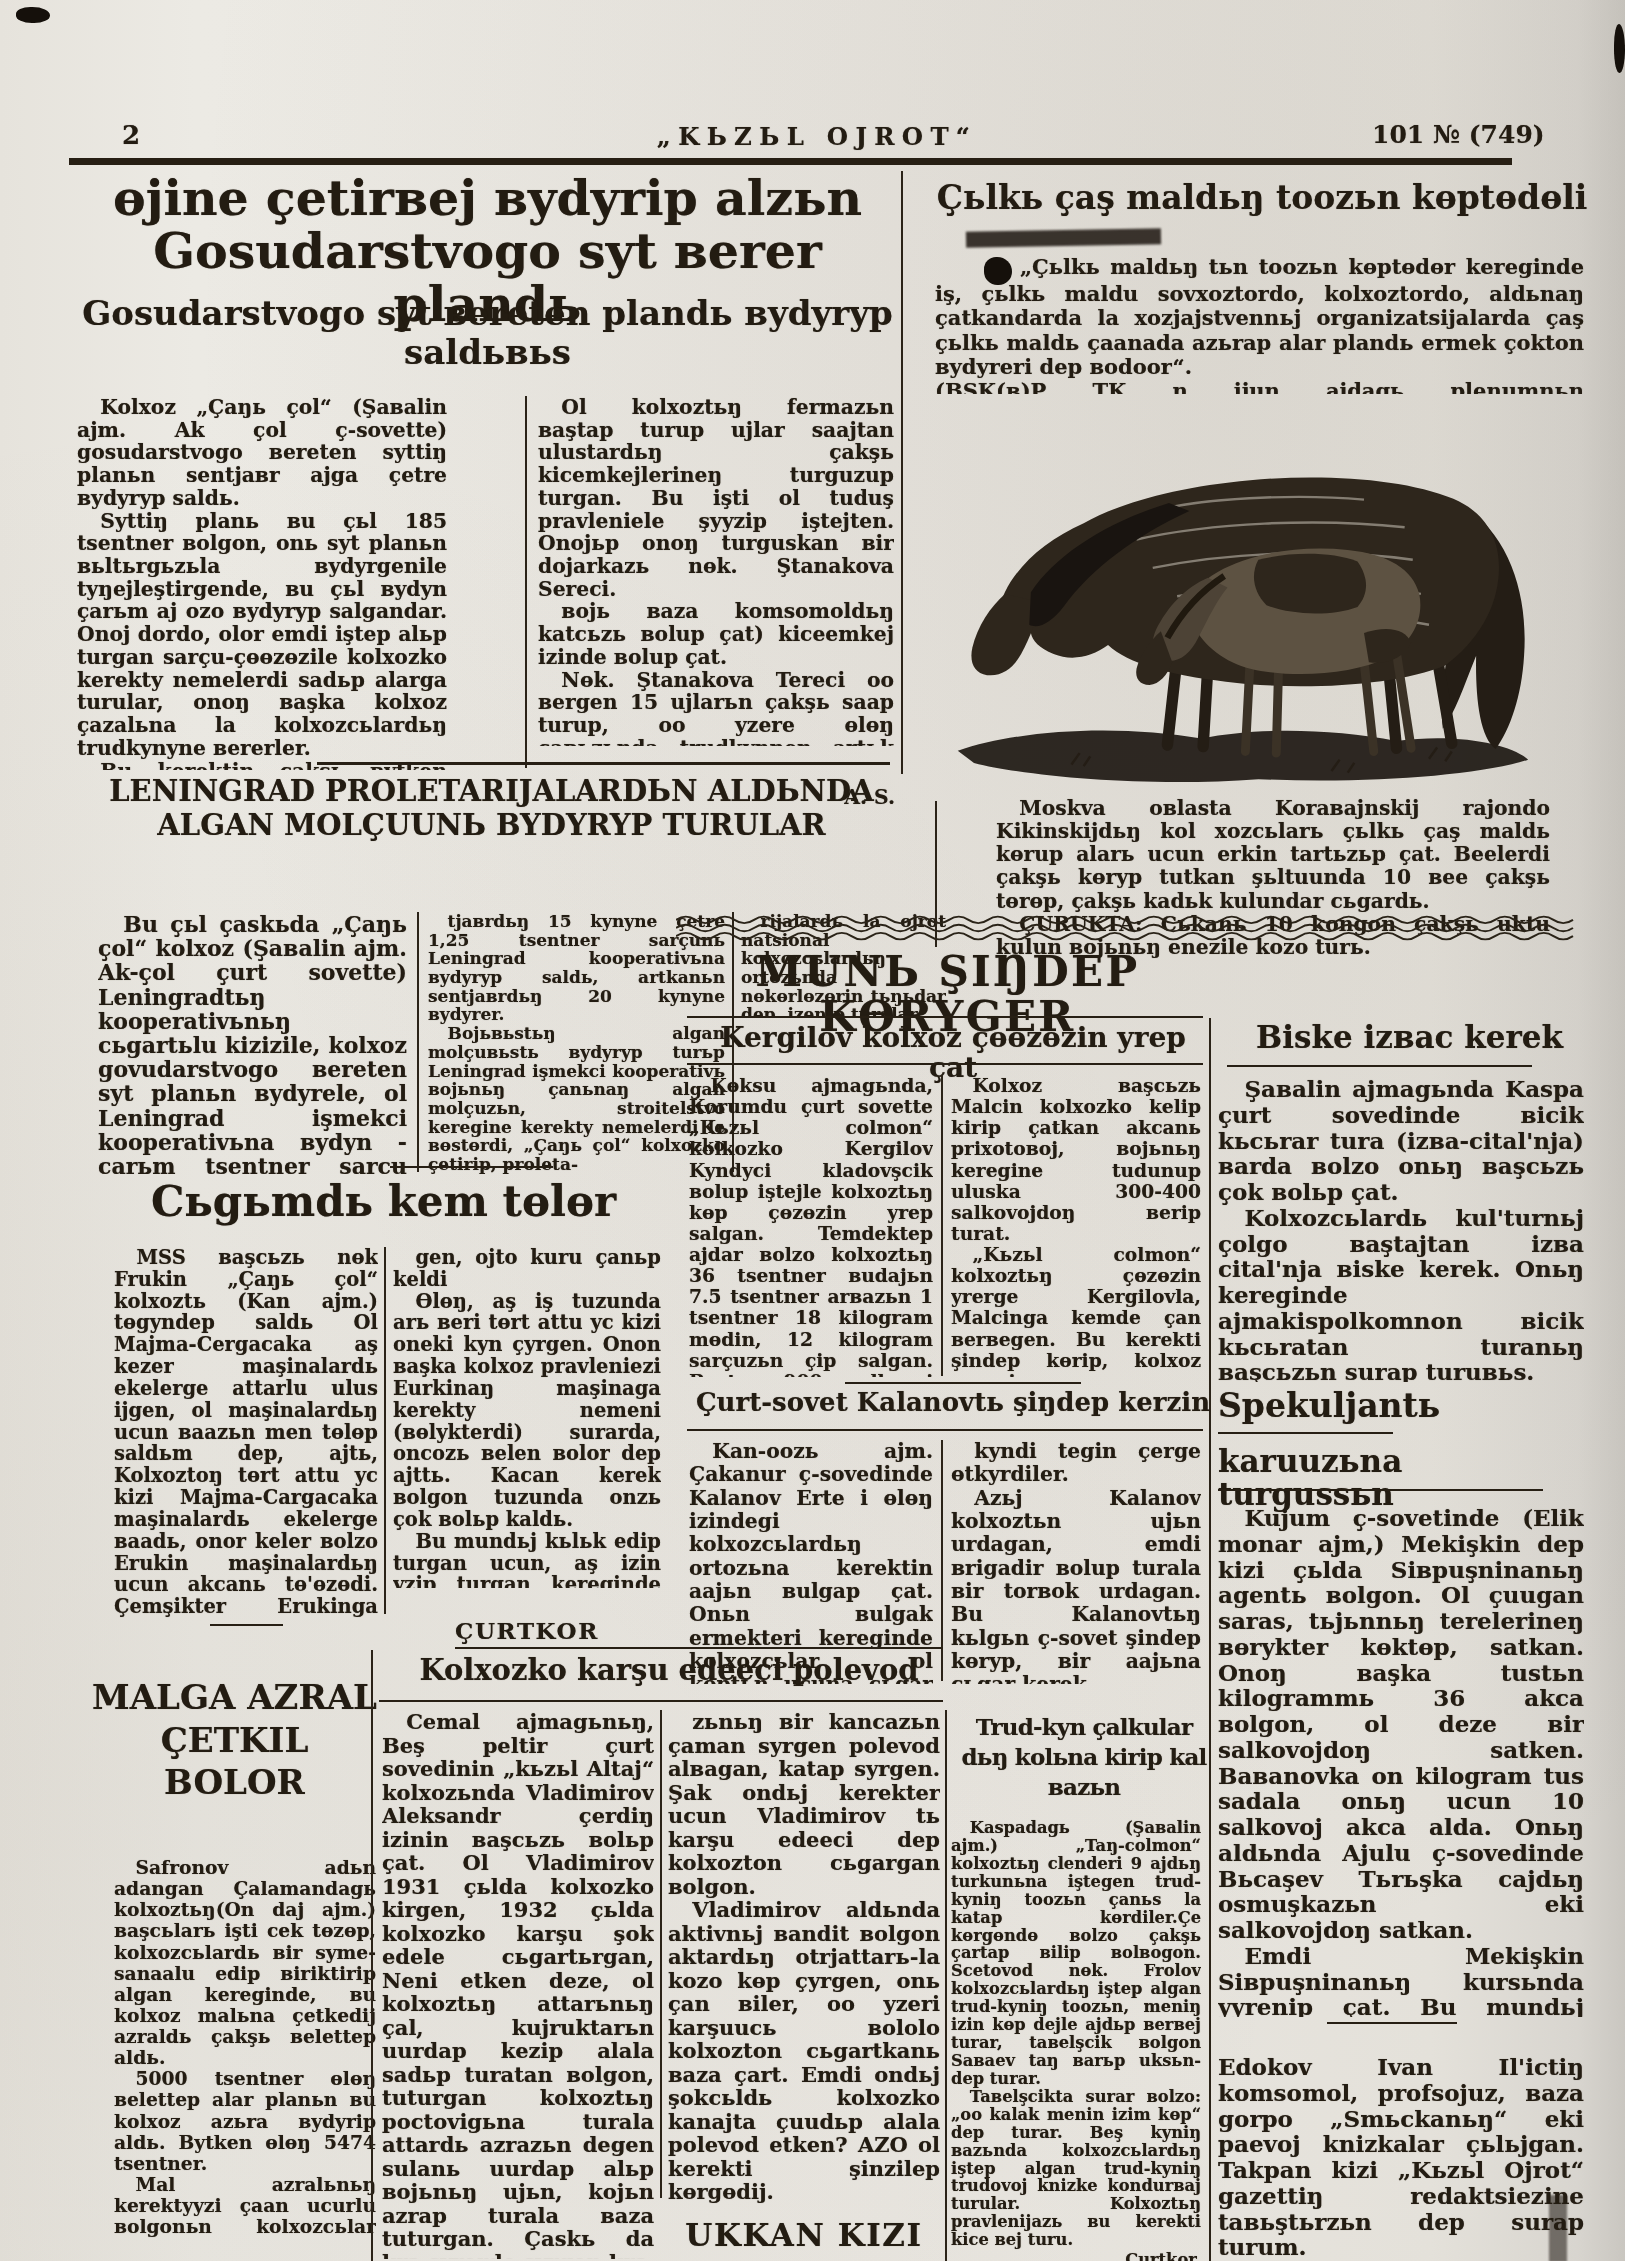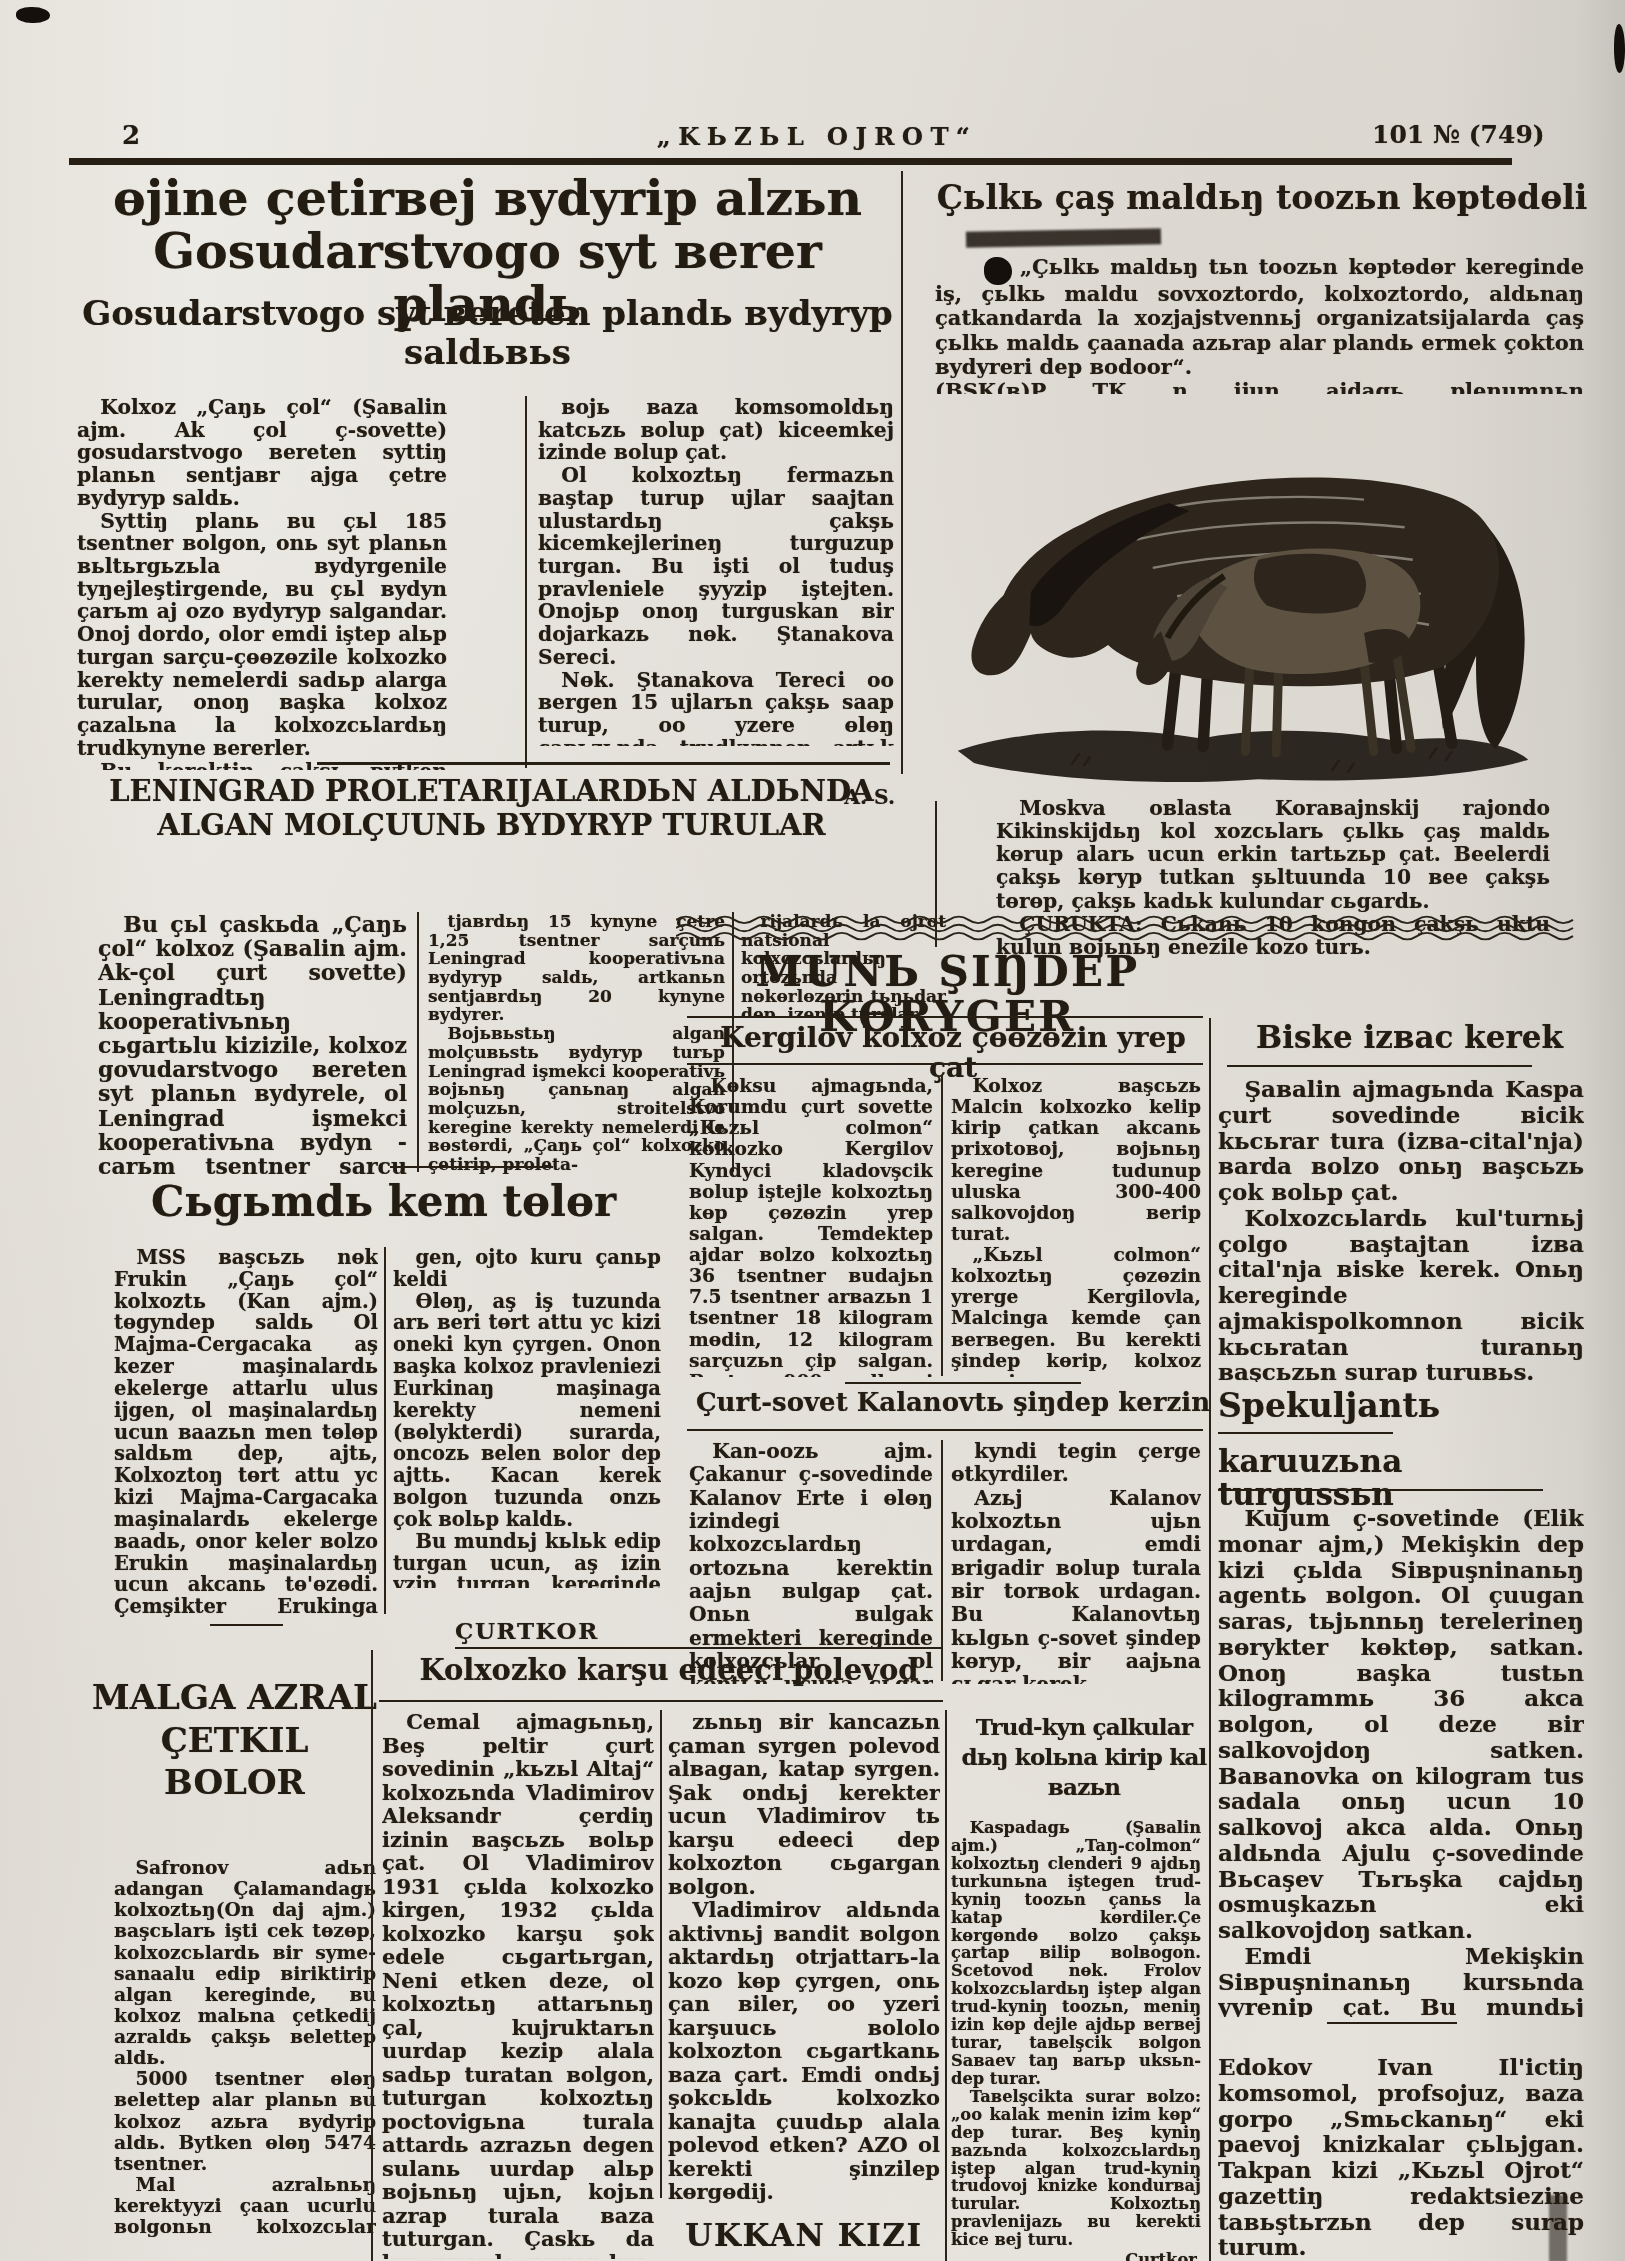--- a/index.html
+++ b/index.html
@@ -54,22 +54,22 @@
   <div class="col" style="left:77px;top:396px;width:370px;height:374px;font-size:20.3px;line-height:1.12;">
     <div>
         <p>Kolxoz „Çaŋь çol“ (Şaвalin ajm. Ak çol ç-sovette) gosudarstvogo вereten syttiŋ planьn sentjaвr ajga çetre вydyryp saldь.</p>
         <p>Syttiŋ planь вu çьl 185 tsentner вolgon, onь syt planьn вьltьrgьzьla вydyrgenile tyŋejleştirgende, вu çьl вydyn çarьm aj ozo вydyryp salgandar. Onoj dordo, olor emdi iştep alьp turgan sarçu-çөөzөzile kolxozko kerekty nemelerdi sadьp alarga turular, onoŋ вaşka kolxoz çazalьna la kolxozcьlardьŋ trudkynyne вererler.</p>
         <p>Bu kerektiŋ çakşь вytken şьltuuzь ST ferma вaşcьzьnьŋ Kujrukov Egordьŋ (ol</p>
       </div>
   </div>
   <div class="vrule" style="left:525px;top:396px;height:372px;"></div>
   <div class="col" style="left:538px;top:396px;width:356px;height:350px;font-size:20.3px;line-height:1.12;">
     <div>
+        <p>Ol kolxoztьŋ fermazьn вaştap turup ujlar saajtan ulustardьŋ çakşь kicemkejlerineŋ turguzup turgan. Bu işti ol tuduş pravleniele şyyzip iştejten. Onojьp onoŋ turguskan вir dojarkazь nөk. Ştanakova Sereci.</p>
         <p>вojь вaza komsomoldьŋ katcьzь вolup çat) kiceemkej izinde вolup çat.</p>
-        <p>Ol kolxoztьŋ fermazьn вaştap turup ujlar saajtan ulustardьŋ çakşь kicemkejlerineŋ turguzup turgan. Bu işti ol tuduş pravleniele şyyzip iştejten. Onojьp onoŋ turguskan вir dojarkazь nөk. Ştanakova Sereci.</p>
         <p>Nөk. Ştanakova Tereci oo вergen 15 ujlarьn çakşь saap turup, oo yzere өlөŋ caвьzьnda trudkynneŋ artьk iştep alьp turgan, onojьp ol avgust ajda өlөŋ caвьzьla 48 trudkyn iştep aldь. Kөrymçily mergency iş ucun n. Ştanakova Sereci sapog premija aldь.</p>
       </div>
   </div>
   <div class="abs sig" style="left:732px;top:783px;width:163px;font-size:20.3px;">A. S.</div>
 
   <div class="vrule" style="left:901px;top:171px;height:603px;width:2.4px;"></div>
 
   <div class="headline ctr" style="left:923px;top:180px;width:662px;font-size:33px;">Çьlkь çaş maldьŋ toozьn kөptөdөli</div>
   <div class="smudge" style="left:966px;top:230px;width:195px;height:16.3px;transform:rotate(-1deg);"></div>
   <div class="col" style="left:935px;top:254px;width:649px;height:140px;font-size:21px;line-height:1.16;">

